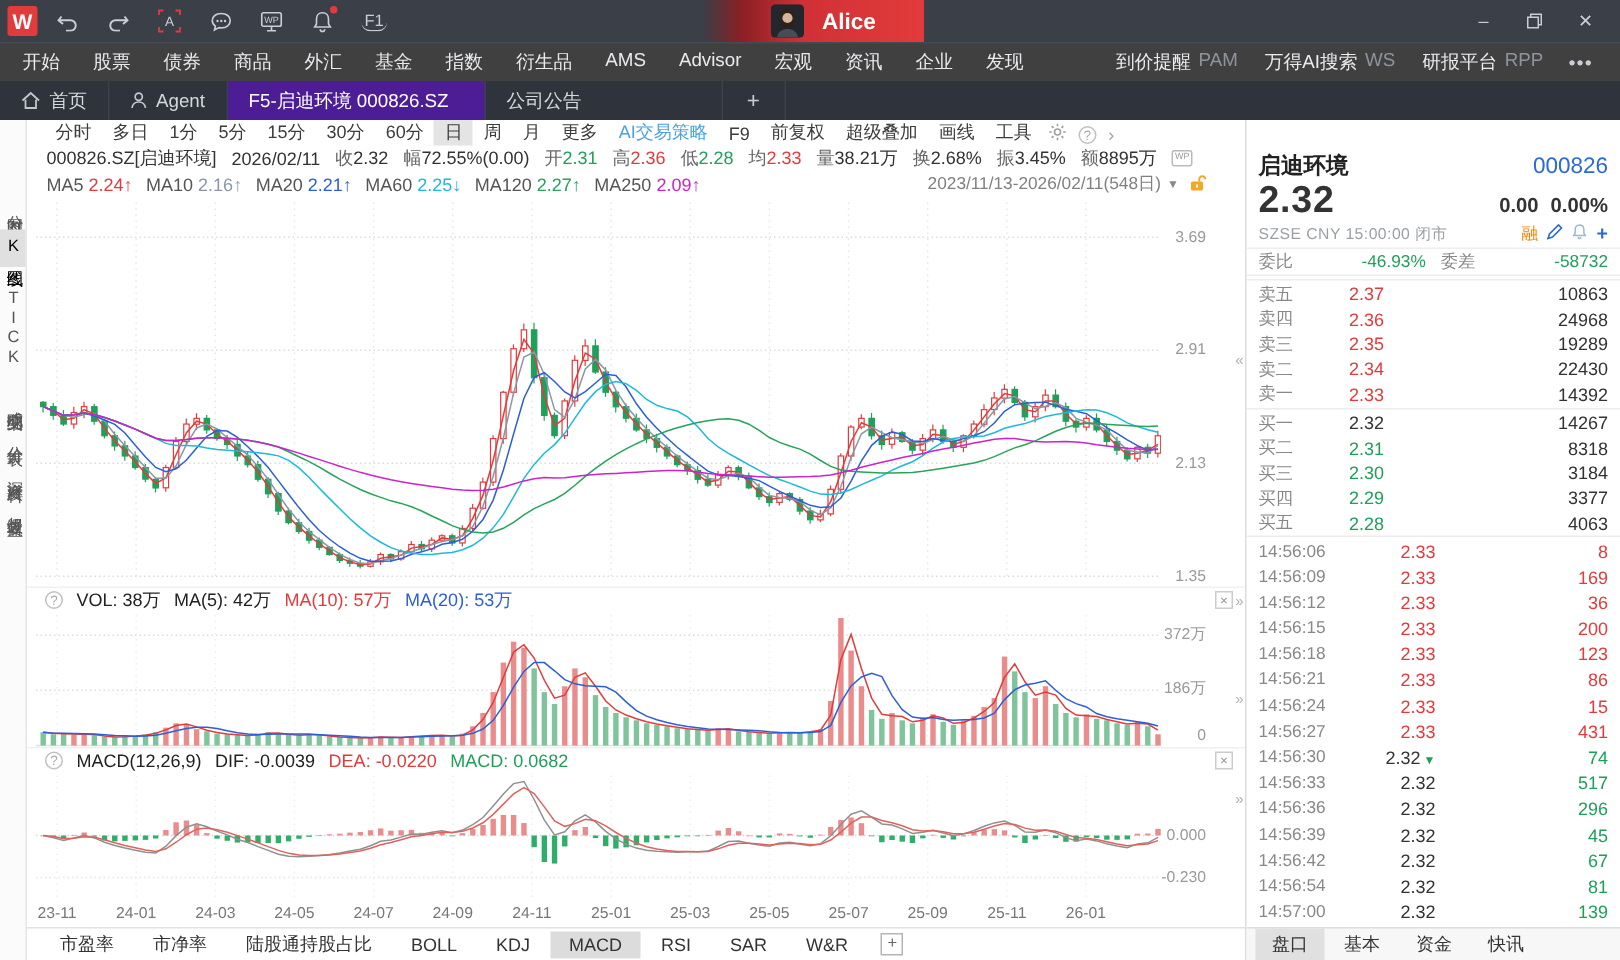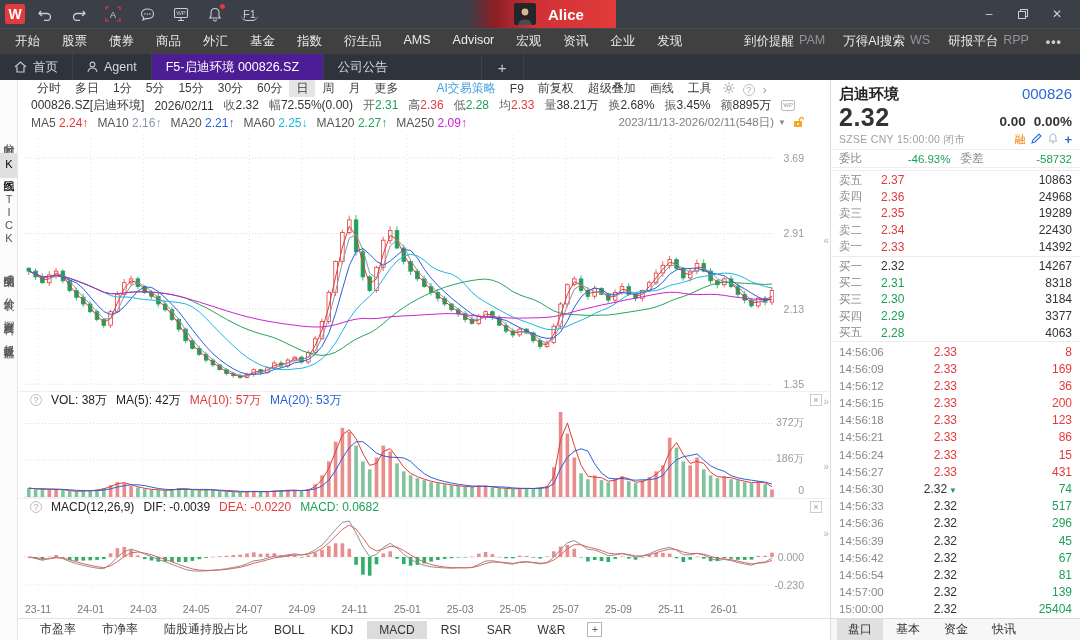--- a/index.html
+++ b/index.html
@@ -40,21 +40,21 @@
   
   .content{display:flex;height:560px}
   .rail{width:18px;background:#fbfbfb;border-right:1px solid #e6e6e6;display:flex;flex-direction:column;align-items:center;padding-top:50px;gap:10px;flex:none}
   .rail-item{writing-mode:vertical-rl;text-orientation:upright;font-size:11px;color:#555;letter-spacing:1px;padding:5px 0;line-height:17px}
   .rail-item.active{background:#e0e0e0;color:#000}
 
   .main{flex:1;display:flex;flex-direction:column;position:relative;min-width:0;background:#fff}
   .c-toolbar{height:17px;display:flex;align-items:flex-end;font-size:12px;color:#3c3c3c;padding-left:12px;white-space:nowrap}
   .period{padding:0 7px}
   .period.active{background:#e4e4e4}
-  .tool-right{margin-left:24px;display:flex;align-items:center}
+  .tool-right{display:flex;align-items:center}
   .tool-item{padding:0 7px}
   .tool-item.ai{color:#4aa3e0}
   .tool-ics{display:flex;gap:8px;align-items:center;margin-left:4px;color:#a0a0a0}
   .qcircle{width:12px;height:12px;border:1px solid #c0c0c0;border-radius:50%;color:#a8a8a8;font-size:9px;line-height:10px;text-align:center}
 
   .info-line{height:17px;display:flex;align-items:center;font-size:12px;padding-left:13px;white-space:nowrap;color:#333}
   .seg{margin-left:10px}
   .seg .l{color:#666}
   .wp-mini{margin-left:10px;width:14px;height:11px;border:1px solid #bbb;border-radius:2px;color:#999;font-size:6px;line-height:9px;text-align:center}
 
@@ -76,39 +76,39 @@
   .x-axis{height:16px;position:relative;font-size:10.5px;color:#777}
   .x-lb{position:absolute;top:1px;width:40px;text-align:center}
 
   .ind-tabs{height:22px;border-top:1px solid #e2e2e2;display:flex;align-items:center;font-size:12px;color:#333;padding-left:10px}
   .ind-tab{padding:2px 12px;margin-right:2px;white-space:nowrap}
   .ind-tab.active{background:#dcdcdc}
   .ind-add{width:15px;height:15px;border:1px solid #b5b5b5;text-align:center;line-height:13px;margin-left:8px;color:#666;font-size:11px}
 
   
   .rpanel{width:250px;border-left:1px solid #dcdcdc;display:flex;flex-direction:column;font-size:12px;background:#fff;flex:none}
-  .rp-head{padding:5px 8px 2px}
+  .rp-head{padding:21px 8px 2px}
   .rp-row1{display:flex;justify-content:space-between;align-items:baseline}
   .rp-name{font-size:15px;font-weight:bold;color:#222}
   .rp-code{font-size:15px;color:#2b6bd4}
   .rp-row2{display:flex;justify-content:space-between;align-items:baseline}
   .rp-price{font-size:25px;font-weight:bold;color:#333;line-height:27px;letter-spacing:0.5px}
   .rp-chg{font-size:13.5px;font-weight:bold;color:#333;display:flex;gap:8px}
   .rp-row3{display:flex;justify-content:space-between;align-items:center;margin-top:1px}
   .rp-meta{font-size:10.5px;color:#9aa0a6;letter-spacing:0.3px}
   .rp-icons{display:flex;gap:6px;align-items:center}
   .rong{color:#f08200;font-size:11px}
   .rp-plus{color:#2b6bd4;font-weight:bold;font-size:13px}
   .rp-weibi{height:19px;display:grid;grid-template-columns:auto 1fr auto 1fr;align-items:center;padding:0 8px;border-top:1px solid #eee;border-bottom:1px solid #eee;font-size:11.5px}
   .rp-weibi .lab{color:#888}
   .rp-weibi .val{text-align:right}
   .book{padding-top:1px}
   .b-row{height:16.6px;display:flex;align-items:center;padding:0 8px}
   .b-label{width:42px;color:#888;font-size:11.5px}
-  .b-price{width:60px;text-align:left}
+  .b-price{width:60px;text-align:center}
   .b-vol{flex:1;text-align:right;color:#333}
   .book-sep{border-top:1px solid #ececec;margin:1px 0}
   .ticks{flex:1;border-top:1px solid #ececec;overflow:hidden;padding-top:1px}
   .t-row{height:17.2px;display:flex;align-items:center;padding:0 8px}
   .t-time{width:62px;color:#888;font-size:11.5px}
   .t-price{width:56px;text-align:right}
   .t-arrow{font-size:8px;margin-left:2px}
   .t-vol{flex:1;text-align:right}
   .rp-tabs{height:22px;border-top:1px solid #ddd;background:#f7f7f7;display:flex;align-items:center;padding-left:6px;font-size:12px;color:#333}
   .rp-tab{padding:2px 11px;margin-right:2px}

